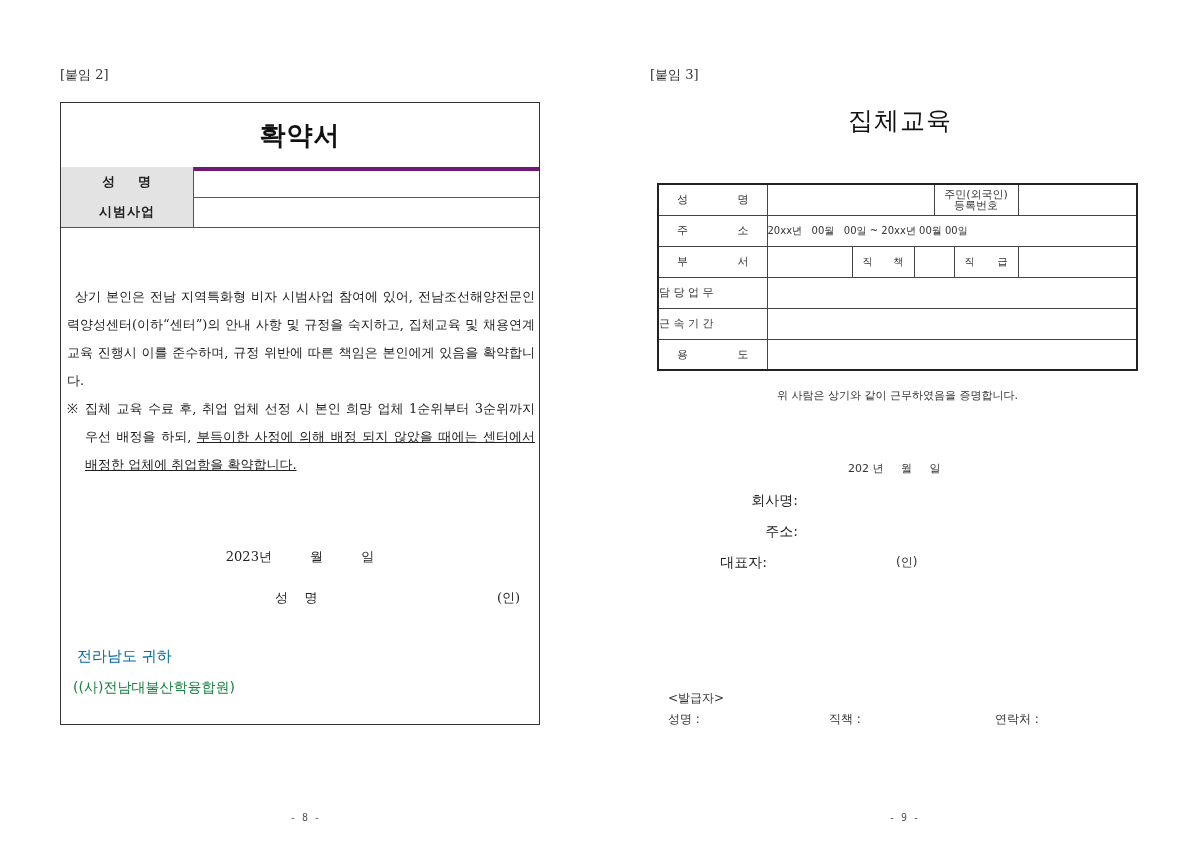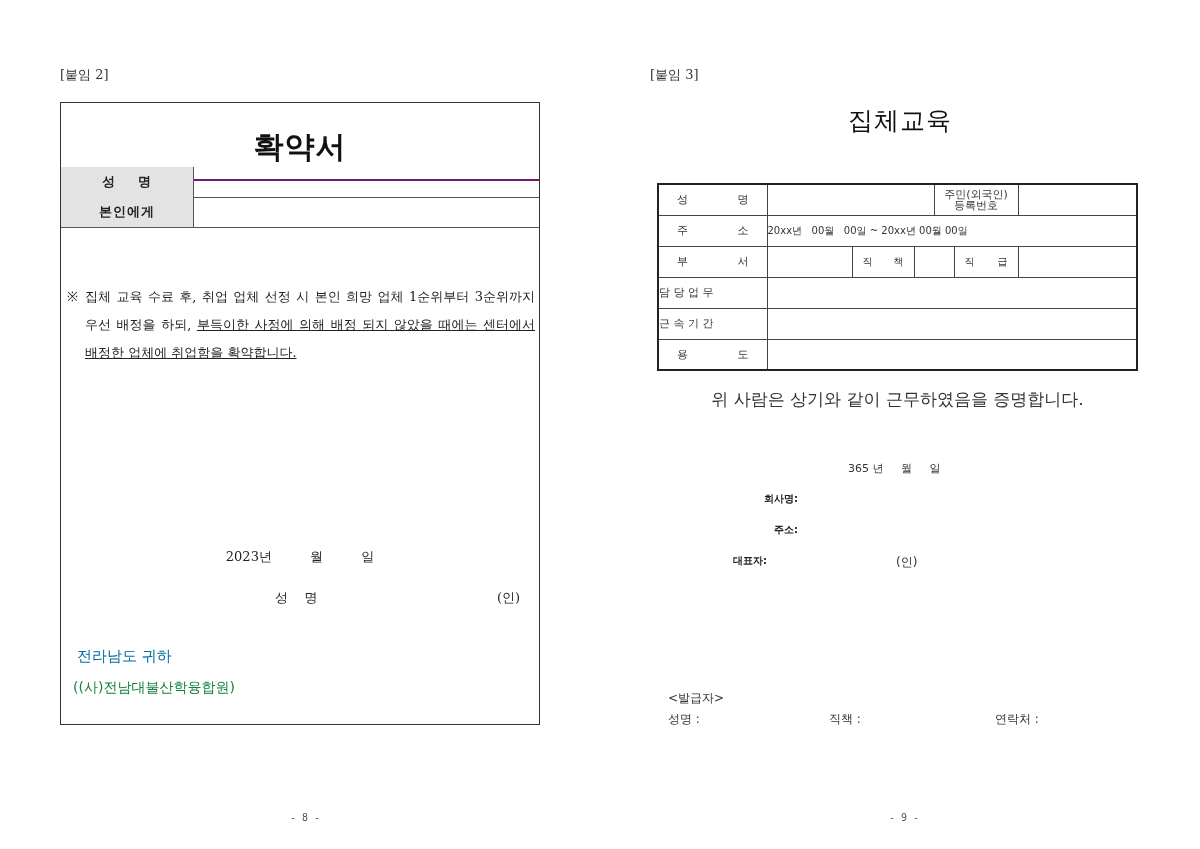--- a/index.html
+++ b/index.html
@@ -2,22 +2,22 @@
 <html><head>
 <meta charset="utf-8">
 <style>
   html, body { margin:0; padding:0; }
   body { width:1200px; height:849px; background:#ffffff; position:relative; overflow:hidden;
          font-family:"DejaVu Serif", serif; color:#222; }
   .abs { position:absolute; }
   .annex { font-size:13px; color:#333; }
   
   .lbox { left:60px; top:102px; width:480px; height:623px; border:1.5px solid #333; box-sizing:border-box; }
-  .ltitle { left:0; top:12px; width:100%; height:64px; border-bottom:2px solid #701a75; display:flex; align-items:center; justify-content:center;
-            font-family:"DejaVu Sans", sans-serif; font-weight:bold; font-size:30px; letter-spacing:1px; color:#111; }
+  .ltitle { left:0; top:0; width:100%; height:64px; border-bottom:4px solid #701a75; display:flex; align-items:center; justify-content:center;
+            font-family:"DejaVu Sans", sans-serif; font-weight:bold; font-size:26px; letter-spacing:1px; color:#111; }
   .lrow { left:0; width:100%; height:30px; border-bottom:1px solid #555; display:flex; }
   .lrow .lbl { width:132px; background:#e3e3e3; border-right:1px solid #555; display:flex; align-items:center; justify-content:center;
                font-weight:bold; font-size:13px; letter-spacing:1px; color:#222; }
   .lrow .val { flex:1; }
   .lbody { left:6px; top:182px; width:468px; font-size:13px; line-height:28px; color:#222; text-align:justify; }
   .lbody p { margin:0; text-indent:8px; }
   .note { margin:0; display:flex; }
   .note .mark { width:18px; flex:none; }
   .u { text-decoration:underline; }
   .date-l { top:427px; left:0; width:100%; text-align:center; font-size:13px;margin-top:18px; }
@@ -28,46 +28,47 @@
   
   .rtitle { left:790px; top:104px; width:220px; text-align:center; font-family:"DejaVu Sans", sans-serif; font-size:25px; color:#111; letter-spacing:1px; }
   table.rt { position:absolute; left:657px; top:183px; width:481px; border-collapse:collapse; border:2px solid #222;
              font-family:"DejaVu Sans", sans-serif; font-size:11px; color:#333; }
   table.rt td { border:1px solid #444; height:31px; padding:0; box-sizing:border-box; }
   .rl { width:109px; }
   .spread { display:flex; justify-content:space-between; padding:0 18px; }
   .spread2 { display:flex; justify-content:space-between; padding:0 10px; font-size:10px; }
   .center { text-align:left; }
   .stack { text-align:center; line-height:11px; font-size:11px; }
-  .certify { left:657px; top:388px; width:481px; text-align:center; font-size:17px; color:#333; }
+  .certify { left:657px; top:388px; width:481px; text-align:center; font-size:11px; color:#333; }
   .date-r { left:848px; top:461px; font-family:"DejaVu Sans", sans-serif; font-size:11px; color:#333; }
   .date-r span { margin-right:14px; }
-  .fld { font-family:"DejaVu Sans", sans-serif; font-weight:bold; font-size:10px; color:#222; text-align:right; width:60px; }
+  .fld { font-family:"DejaVu Sans", sans-serif; font-weight:normal; font-size:14px; color:#222; text-align:right; width:60px; }
   .seal-r { left:896px; top:554px; font-family:"DejaVu Sans", sans-serif; font-size:12px; color:#333; }
   .issuer { font-family:"DejaVu Sans", sans-serif; font-size:12px; color:#333; }
   .pg { font-family:"DejaVu Sans Mono", monospace; font-size:10px; color:#555; }
 </style>
 </head>
 <body>
 
 <div class="abs annex" style="left:60px; top:66px;">[붙임 2]</div>
 
 <div class="abs lbox">
   <div class="abs ltitle">확약서</div>
 
   <div class="abs lrow" style="top:64px;">
     <div class="lbl" style="white-space:pre;">성    명</div>
     <div class="val"></div>
   </div>
   <div class="abs lrow" style="top:94px;">
-    <div class="lbl">본인에게</div>
+    <div class="lbl">시범사업</div>
     <div class="val"></div>
   </div>
 
   <div class="abs lbody" style="top:180px;">
+    <p>상기 본인은 전남 지역특화형 비자 시범사업 참여에 있어, 전남조선해양전문인력양성센터(이하“센터”)의 안내 사항 및 규정을 숙지하고, 집체교육 및 채용연계 교육 진행시 이를 준수하며, 규정 위반에 따른 책임은 본인에게 있음을 확약합니다.</p>
     <div class="note">
       <span class="mark">※</span>
       <span><span>집체 교육 수료 후, 취업 업체 선정 시 본인 희망 업체 1순위부터 3순위까지 우선 배정을 하되, </span><span class="u">부득이한 사정에 의해 배정 되지 않았을 때에는 센터에서 배정한 업체에 취업함을 확약합니다.</span></span>
     </div>
   </div>
 
   <div class="abs date-l">
     <span>2023년</span>
     <span style="margin-left:22px;">월</span>
     <span style="margin-left:22px;">일</span>
@@ -151,21 +152,21 @@
           </div>
         </td>
     <td colspan="6"></td>
   </tr>
 </tbody>
   </table>
 
 <div class="abs certify">위 사람은 상기와 같이 근무하였음을 증명합니다.</div>
 
 <div class="abs date-r">
-  <span>365 년</span>
+  <span>202 년</span>
   <span>월</span>
   <span>일</span>
 </div>
 
 <div class="abs fld" style="left:738px; top:492px;">회사명:</div>
 <div class="abs fld" style="left:738px; top:523px;">주소:</div>
 <div class="abs fld" style="left:707px; top:554px;">대표자:</div>
 <div class="abs seal-r">(인)</div>
 
 <div class="abs issuer" style="left:668px; top:690px;">&lt;발급자&gt;</div>

